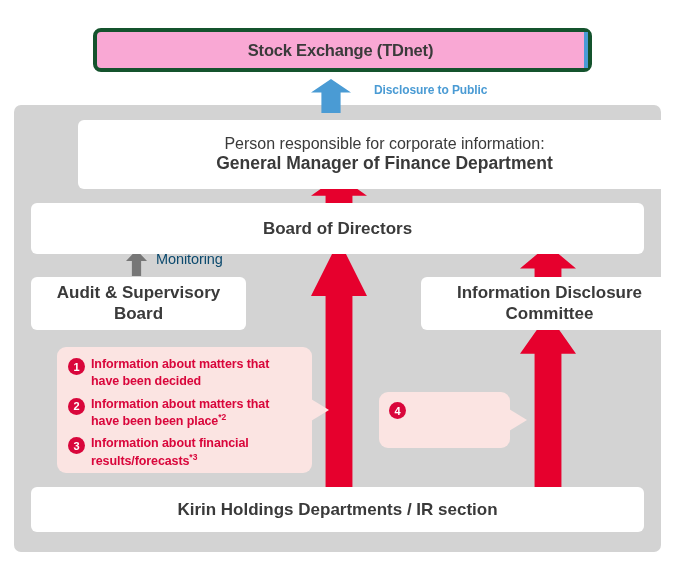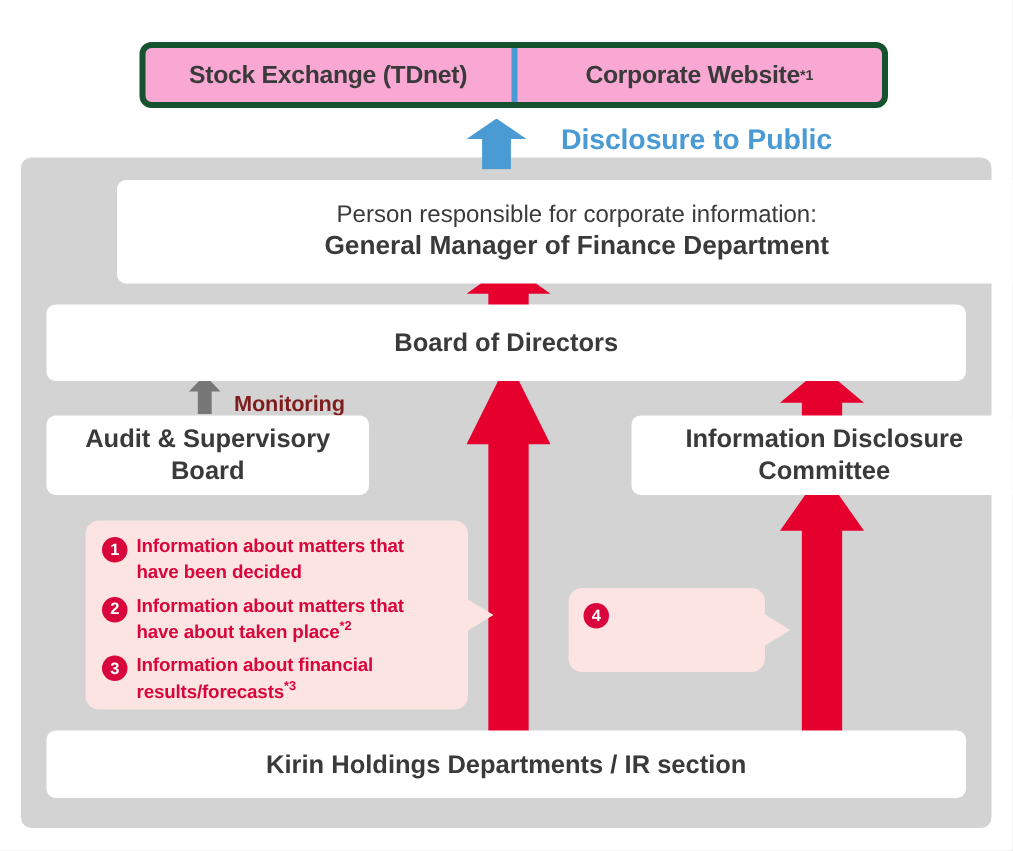--- a/index.html
+++ b/index.html
@@ -65,21 +65,21 @@
     width: 40px;
     height: 34px;
     background: #4a9bd4;
     clip-path: polygon(50% 0%, 100% 40%, 74% 40%, 74% 100%, 26% 100%, 26% 40%, 0% 40%);
     z-index: 5;
   }
   .blue-label {
     position: absolute;
     left: 374px;
     top: 83px;
-    font-size: 19px;
+    font-size: 12px;
     font-weight: bold;
     color: #4a9bd4;
     letter-spacing: -0.1px;
     white-space: nowrap;
   }
 
   
   .gray-panel {
     position: absolute;
     left: 14px;
@@ -166,24 +166,24 @@
   .mon-arrow {
     position: absolute;
     left: 126px; top: 250px;
     width: 21px; height: 26px;
     background: #777777;
     clip-path: polygon(50% 0%, 100% 42%, 72% 42%, 72% 100%, 28% 100%, 28% 42%, 0% 42%);
     z-index: 3;
   }
   .mon-label {
     position: absolute;
-    left: 156px; top: 262px;
+    left: 156px; top: 251px;
     font-size: 14.5px;
-    font-weight: bold;
-    color: #7f1d1d;
+    font-weight: normal;
+    color: #0c4a6e;
     letter-spacing: -0.1px;
     z-index: 3;
   }
 
   
   .bubble {
     position: absolute;
     background: #fbe4e2;
     border-radius: 9px;
     z-index: 3;
@@ -240,24 +240,20 @@
 </style>
 </head>
 <body>
 
 <div class="canvas">
 
   <div class="public-row">
     <div class="public-box left">
       <span>Stock Exchange (TDnet)</span>
     </div>
-    <div class="public-box">
-      <span>Corporate Website</span>
-        <span class="sup">*1</span>
-    </div>
   </div>
 
   <div class="blue-arrow"></div>
   <div class="blue-label">Disclosure to Public</div>
 
   <div class="gray-panel"></div>
 
   <div class="red-arrow short ra-center-short"></div>
   <div class="red-arrow ra-center-long"></div>
   <div class="red-arrow short ra-right-short"></div>
@@ -287,21 +283,21 @@
     <div>Kirin Holdings Departments / IR section</div>
   </div>
 
   <div class="bubble bubble-left">
     <div class="bitem">
       <div class="bnum">1</div>
       <div class="btext"><span>Information about matters that have been decided</span><span class="sup"></span></div>
     </div>
     <div class="bitem">
       <div class="bnum">2</div>
-      <div class="btext"><span>Information about matters that have about taken place</span><span class="sup">*2</span></div>
+      <div class="btext"><span>Information about matters that have been been place</span><span class="sup">*2</span></div>
     </div>
     <div class="bitem">
       <div class="bnum">3</div>
       <div class="btext"><span>Information about financial results/forecasts</span><span class="sup">*3</span></div>
     </div>
   </div>
 
   <div class="bubble bubble-right">
     <div class="bitem">
       <div class="bnum">4</div>

